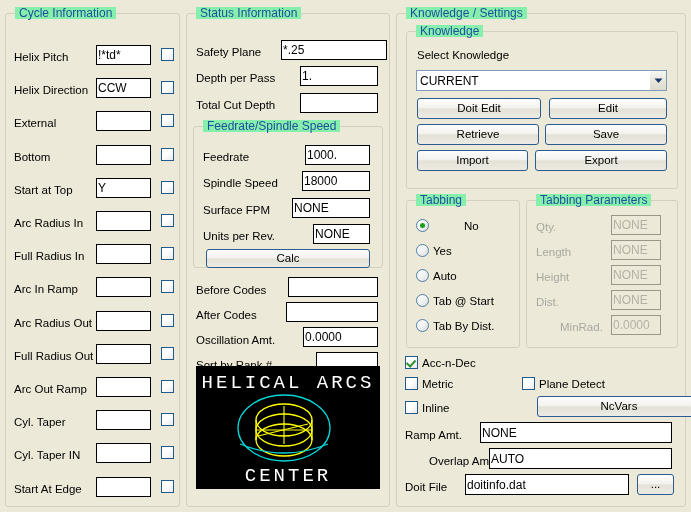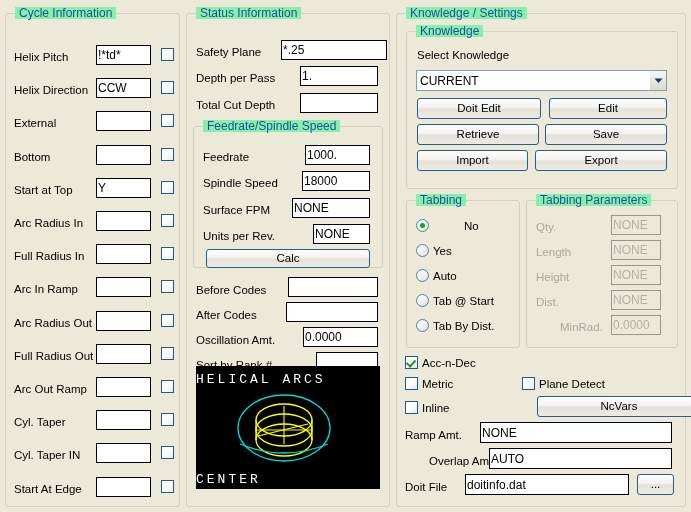--- a/index.html
+++ b/index.html
@@ -162,23 +162,24 @@
 
   
   .preview {
     position: absolute;
     background: #000;
     overflow: hidden;
   }
   .preview .ptitle, .preview .pfoot {
     position: absolute;
     width: 100%;
+    text-align: center;
     color: #ffffff;
     font-family: "Liberation Mono", monospace;
-    font-size: 13px;
+    font-size: 19px;
     letter-spacing: 3px;
   }
   .preview .ptitle { top: 6px; }
   .preview .pfoot  { bottom: 2px; }
   .preview svg { position: absolute; left: 0; top: 0; }
 </style>
 </head>
 <body>
 
 <div id="app">

